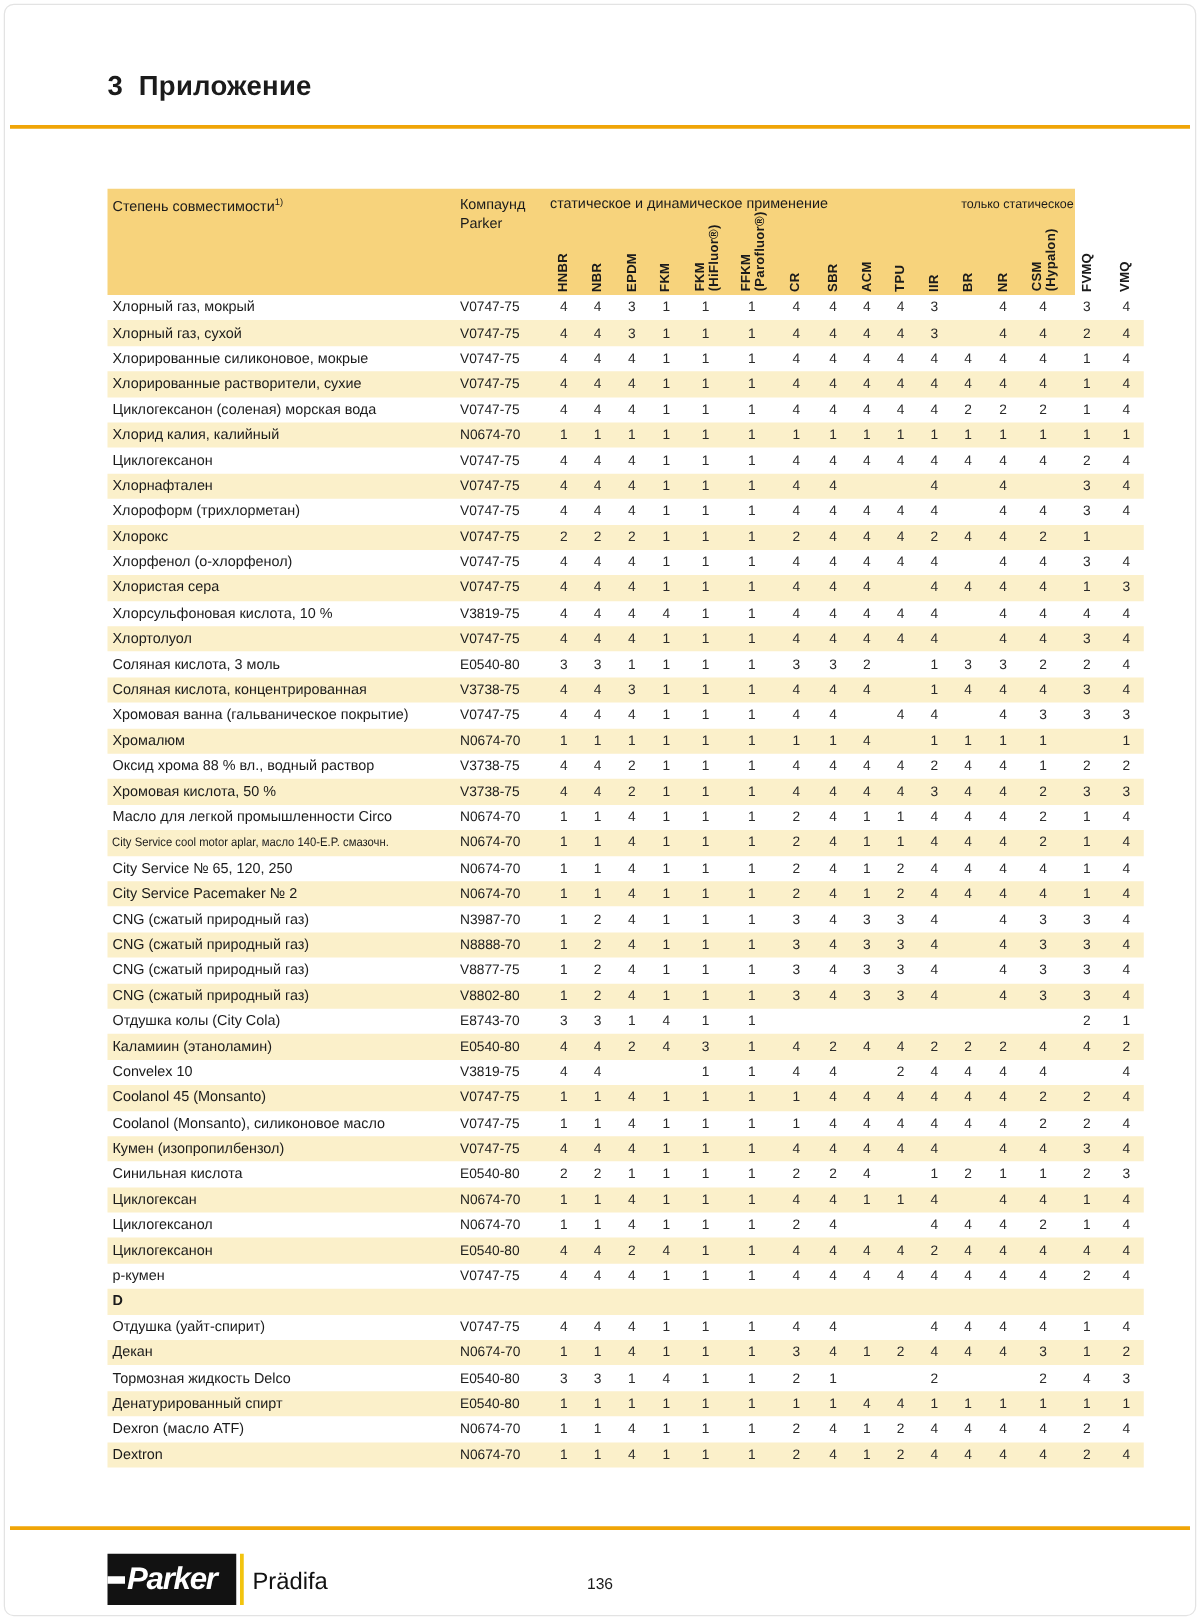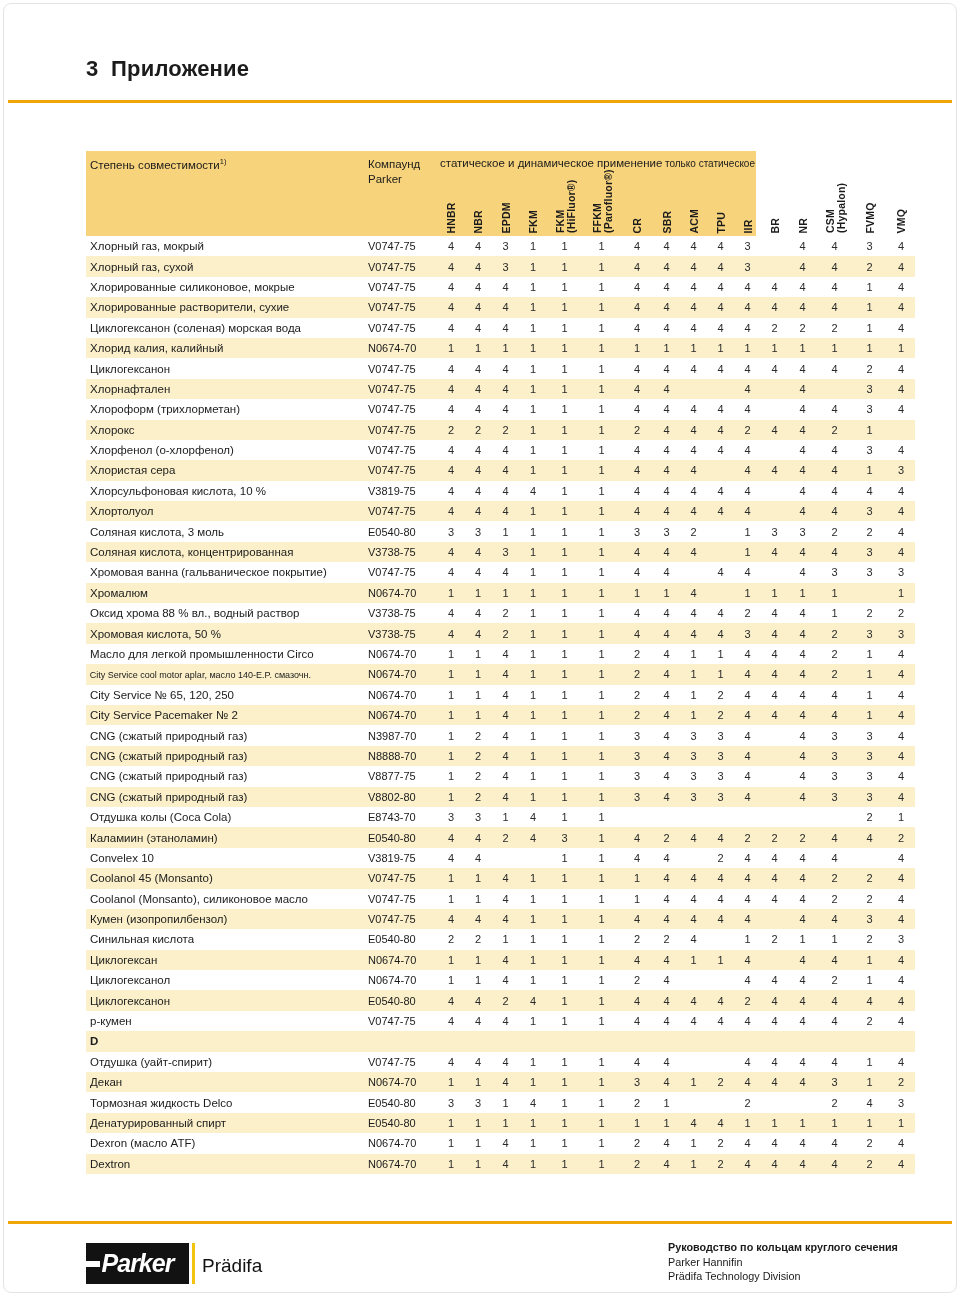--- a/index.html
+++ b/index.html
@@ -6,21 +6,21 @@
   html,body { width:960px; height:1296px; background:#ffffff;
     font-family:"Liberation Sans", sans-serif; color:#1b1b1b; overflow:hidden; }
   .page { position:relative; width:960px; height:1296px; background:#fff; }
   .frame { position:absolute; inset:3px; border:1px solid #e3e3e3; border-radius:8px; pointer-events:none; }
 
   .title { position:absolute; left:86px; top:56px; font-size:22px; font-weight:bold;
     white-space:pre; letter-spacing:0.2px; }
   .rule-top { position:absolute; left:8px; right:8px; top:100px; height:3px; background:var(--accent); }
 
   .tbl { position:absolute; left:86px; top:151px; width:829px; }
-  .band { position:relative; width:670px; height:85px; background:var(--band); }
+  .band { position:relative; width:774px; height:85px; background:var(--band); }
   .h-col1 { position:absolute; left:4px; top:6px; font-size:11.5px; }
   .h-col1 sup { font-size:7.5px; }
   .h-comp { position:absolute; left:282px; top:6px; font-size:11.5px; line-height:15px; }
   .h-group1 { position:absolute; left:354px; top:6px; font-size:11.5px; }
   .h-group2 { position:absolute; right:1px; top:7px; font-size:10px; }
   .h-mats { position:absolute; left:352px; bottom:0; height:66px; display:flex; }
   .th { position:relative; height:66px; }
   .rot { position:absolute; bottom:3px; left:calc(50% + 5px); transform:rotate(-90deg);
     transform-origin:0 100%; white-space:pre; font-size:10.5px; font-weight:bold;
     line-height:10.5px; letter-spacing:0.2px; }
@@ -673,21 +673,21 @@
           <div class="c-val" style="width: 27px;">3</div>
           <div class="c-val" style="width: 27px;">3</div>
           <div class="c-val" style="width: 27px;">4</div>
           <div class="c-val" style="width: 27px;"></div>
           <div class="c-val" style="width: 29px;">4</div>
           <div class="c-val" style="width: 35px;">3</div>
           <div class="c-val" style="width: 35px;">3</div>
           <div class="c-val" style="width: 28px;">4</div>
         </div>
         <div class="row">
-          <div class="c-name">Отдушка колы (Coca Cola)</div>
+          <div class="c-name">Отдушка колы (City Cola)</div>
           <div class="c-comp">E8743-70</div>
           <div class="c-val" style="width: 26px;">3</div>
           <div class="c-val" style="width: 28px;">3</div>
           <div class="c-val" style="width: 27px;">1</div>
           <div class="c-val" style="width: 28px;">4</div>
           <div class="c-val" style="width: 35px;">1</div>
           <div class="c-val" style="width: 39px;">1</div>
           <div class="c-val" style="width: 32px;"></div>
           <div class="c-val" style="width: 27px;"></div>
           <div class="c-val" style="width: 27px;"></div>
@@ -1026,18 +1026,14 @@
       </div>
   </div>
 
   <div class="rule-bottom"></div>
   <div class="logo-box">
     <span class="logo-bar"></span>
     <span class="logo-text">Parker</span>
   </div>
   <div class="logo-divider"></div>
   <div class="brand-sub">Prädifa</div>
-  <div class="foot-right">
-    <div class="b">Руководство по кольцам круглого сечения</div>
-    <div>Parker Hannifin</div>
-    <div>Prädifa Technology Division</div>
-  </div>
+  <div class="page-num">136</div>
 </div>
 
 </body></html>

